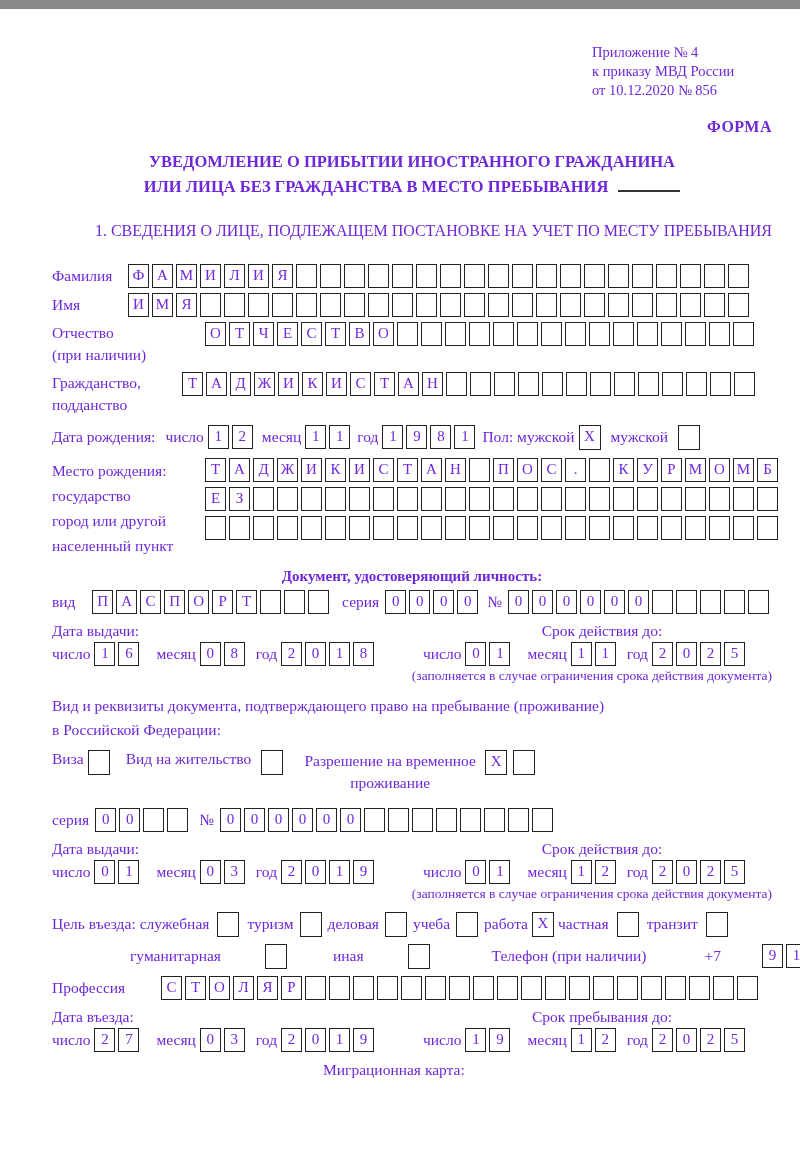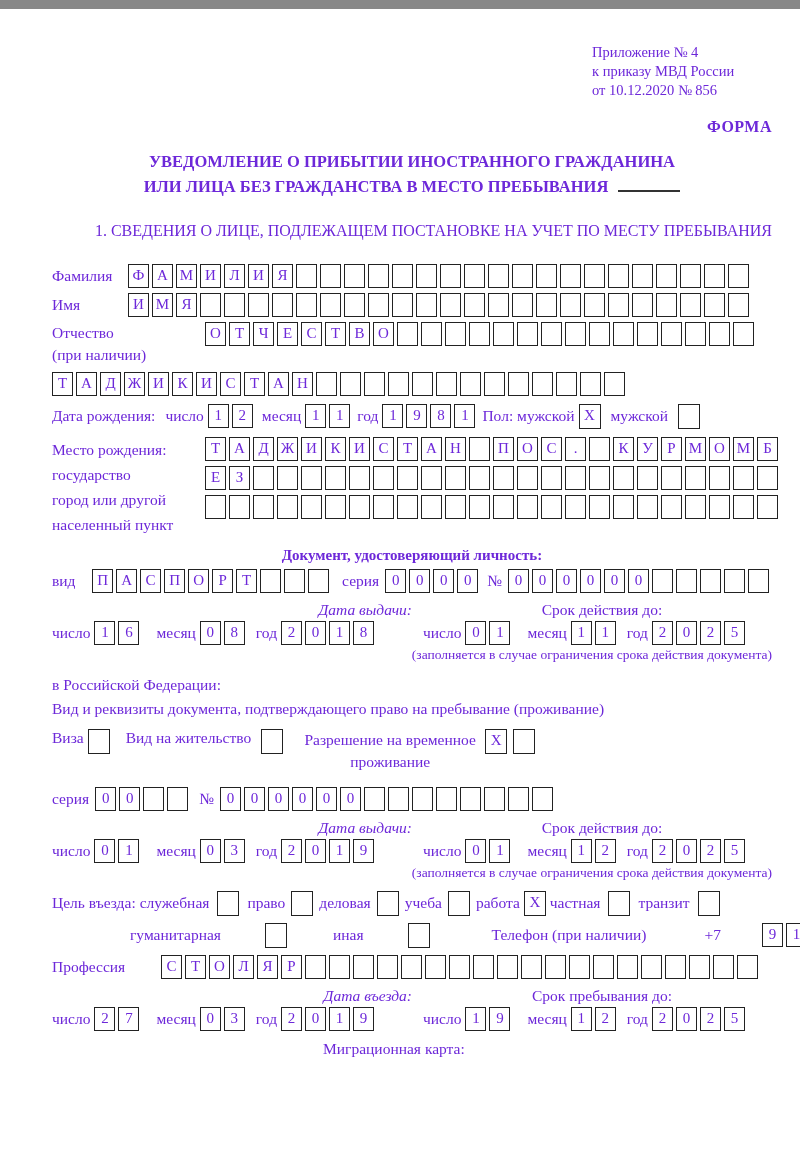--- a/index.html
+++ b/index.html
@@ -31,21 +31,21 @@
   .w130 { width:130px; flex:0 0 130px; }
   .w153 { width:153px; flex:0 0 153px; }
   .ml6 { margin-left:6px; } .ml8 { margin-left:8px; } .ml10 { margin-left:10px; }
   .ml4 { margin-left:4px; } .mr4 { margin-right:4px; } .mr6 { margin-right:6px; }
   .two-line { line-height:1.45; white-space:nowrap; }
   
   .dgroup { display:flex; align-items:center; }
   .dgroup .lbl { margin-right:4px; }
   .dgroup .boxes { margin-right:8px; }
   .date-heads { display:flex; margin-top:8px; font-size:15.5px; }
-  .dh1 { width:360px; text-align:right;font-style:italic; }
+  .dh1 { width:360px; text-align:left; }
   .dh2 { width:340px; text-align:center; margin-left:auto; }
   .dates-row { display:flex; align-items:center; margin-top:2px; }
   .dates-row .right { margin-left:auto; margin-right:16px; }
   .note-right { text-align:right; font-size:13.5px; margin-top:2px; }
   .para { font-size:15.5px; margin-top:10px; line-height:1.55; }
   
   .opts-row { margin-top:8px; align-items:flex-start; }
   .opt-text { display:inline-block; text-align:center; font-size:15.5px; line-height:1.4; }
   .opt3 { width:178px; }
   .opt4 { width:190px; }
@@ -166,20 +166,24 @@
         <span class="cbox"></span>
         <span class="cbox"></span>
         <span class="cbox"></span>
         <span class="cbox"></span>
         <span class="cbox"></span>
         <span class="cbox"></span>
       </span>
   </div>
 
   <div class="frow top">
+    <span class="lbl w130 two-line">
+      <span>Гражданство,</span><br>
+      <span>подданство</span>
+    </span>
     <span class="boxes">
         <span class="cbox">Т</span>
         <span class="cbox">А</span>
         <span class="cbox">Д</span>
         <span class="cbox">Ж</span>
         <span class="cbox">И</span>
         <span class="cbox">К</span>
         <span class="cbox">И</span>
         <span class="cbox">С</span>
         <span class="cbox">Т</span>
@@ -398,22 +402,22 @@
           <span class="cbox">2</span>
           <span class="cbox">0</span>
           <span class="cbox">2</span>
           <span class="cbox">5</span>
         </span>
     </span>
   </div>
   <div class="note-right">(заполняется в случае ограничения срока действия документа)</div>
 
   <div class="para">
+    <div>Вид и реквизиты документа, подтверждающего право на пребывание (проживание)</div>
     <div>в Российской Федерации:</div>
-    <div>Вид и реквизиты документа, подтверждающего право на пребывание (проживание)</div>
   </div>
 
   <div class="frow opts-row">
     <span class="lbl">Виза</span>
     <span class="boxes chk ml4">
         <span class="cbox"></span>
       </span>
     <span class="lbl" style="margin-left:16px;">Вид на жительство</span>
     <span class="boxes chk ml10">
         <span class="cbox"></span>
@@ -499,21 +503,21 @@
     </span>
   </div>
   <div class="note-right">(заполняется в случае ограничения срока действия документа)</div>
 
   <div class="frow" style="margin-top:10px;">
     <span class="lbl mr4">Цель въезда:</span>
     <span class="lbl">служебная</span>
     <span class="boxes chk ml8">
         <span class="cbox"></span>
       </span>
-    <span class="lbl ml8">право</span>
+    <span class="lbl ml8">туризм</span>
     <span class="boxes chk ml6">
         <span class="cbox"></span>
       </span>
     <span class="lbl ml6">деловая</span>
     <span class="boxes chk ml6">
         <span class="cbox"></span>
       </span>
     <span class="lbl ml6">учеба</span>
     <span class="boxes chk ml6">
         <span class="cbox"></span>

